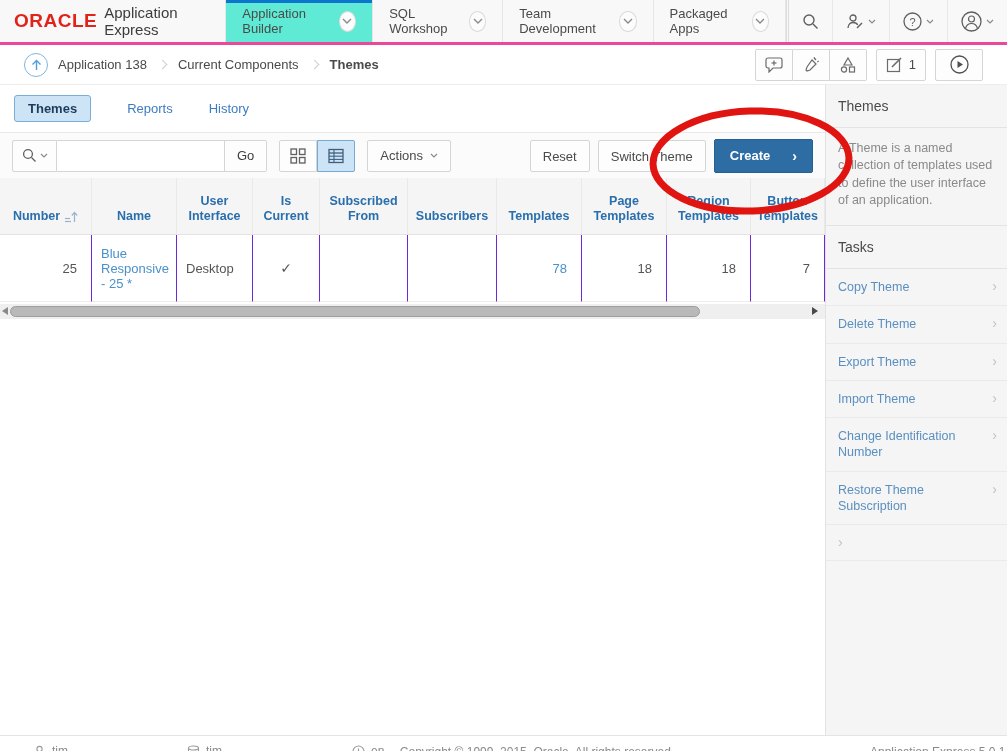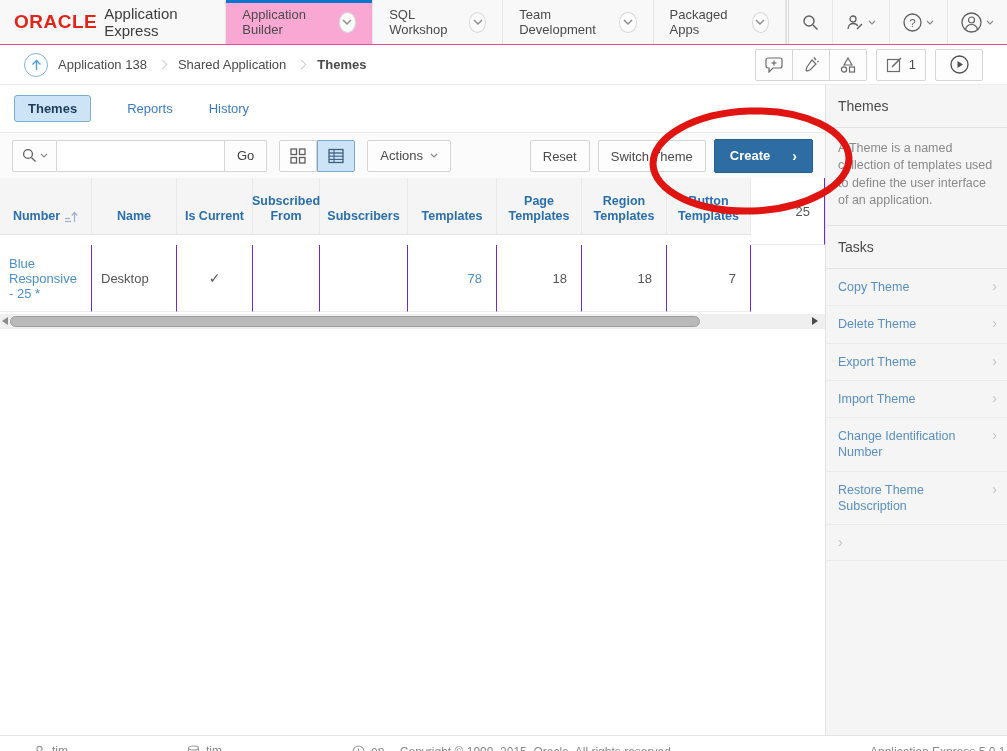--- a/index.html
+++ b/index.html
@@ -1,29 +1,29 @@
 <!DOCTYPE html>
 <html><head>
 <meta charset="utf-8">
 <style>
   * { margin:0; padding:0; box-sizing:border-box; }
   html,body { width:1007px; height:751px; overflow:hidden; background:#fff;
               font-family:"Liberation Sans", sans-serif; position:relative; color:#4a4a4a; }
 
   
-  .topbar { height:45px; background:#f8f8f8; border-bottom:1px solid #ec4899;
+  .topbar { height:45px; background:#f8f8f8; border-bottom:3px solid #ec4899;
             display:flex; align-items:stretch; }
   .logo { display:flex; align-items:center; padding:0 20px 0 14px; gap:7px; }
   .logo-oracle { color:#e2231a; font-weight:bold; font-size:19px; letter-spacing:.5px; }
   .logo-suffix { font-size:15px; color:#3c3c3c; }
   .nav-tabs { display:flex; }
   .nav-tab { display:flex; align-items:center; gap:9px; padding:0 16px; font-size:13px;
              color:#4a4a4a; border-left:1px solid #e6e6e6; cursor:pointer; }
   .nav-tab:last-child { border-right:1px solid #e6e6e6; }
-  .nav-tab.active { background:#f9a8d4; box-shadow:inset 0 3px 0 #0b76cc; }
+  .nav-tab.active { background:#5eead4; box-shadow:inset 0 3px 0 #0b76cc; }
   .chev-circle { width:21px; height:21px; border:1px solid #d9d9d9; border-radius:50%;
                  display:flex; align-items:center; justify-content:center; background:#fcfcfc; }
   .top-icons { margin-left:auto; display:flex; align-items:stretch; }
   .icon-btn { display:flex; align-items:center; gap:4px; padding:0 13px;
               border-left:1px solid #e8e8e8; cursor:pointer; }
   .icon-btn.dbl { border-left:3px double #dcdcdc; }
   .mini-chev { color:#8b8b8b; }
 
   
   .crumbbar { height:40px; background:#fff; border-bottom:1px solid #ededed;
@@ -227,21 +227,21 @@
 <div class="crumbbar">
   <span class="crumb-up">
     <svg width="11" height="12" viewBox="0 0 11 12">
         <line x1="5.5" y1="11" x2="5.5" y2="2" stroke="#4d9fda" stroke-width="1.4"></line>
         <polyline points="1.5,5.5 5.5,1.5 9.5,5.5" fill="none" stroke="#4d9fda" stroke-width="1.4"></polyline>
       </svg>
   </span>
   <div class="crumbs">
     <span class="crumb">Application 138</span>
     <span class="crumb-sep"></span>
-    <span class="crumb">Shared Application</span>
+    <span class="crumb">Current Components</span>
     <span class="crumb-sep"></span>
     <span class="crumb current">Themes</span>
   </div>
   <div class="crumb-actions">
     <div class="btn-group">
       <div class="tool-btn">
         <span>
           <svg width="18" height="17" viewBox="0 0 18 17">
               <path d="M3,2 h12 a2,2 0 0 1 2,2 v6 a2,2 0 0 1 -2,2 h-7 l-4,4 v-4 h-1 a2,2 0 0 1 -2,-2 v-6 a2,2 0 0 1 2,-2 z" fill="none" stroke="#6b6b6b" stroke-width="1.2"></path>
               <line x1="9" y1="4.5" x2="9" y2="9.5" stroke="#6b6b6b" stroke-width="1.2"></line>
@@ -353,20 +353,21 @@
           <span>Number</span>
           <svg class="sort-ic" width="13" height="12" viewBox="0 0 13 12">
               <line x1="0" y1="10.5" x2="6" y2="10.5" stroke="#9ab3cc" stroke-width="1.2"></line>
               <line x1="0" y1="7.5" x2="5" y2="7.5" stroke="#9ab3cc" stroke-width="1.2"></line>
               <line x1="9.5" y1="11" x2="9.5" y2="2" stroke="#9ab3cc" stroke-width="1.2"></line>
               <polyline points="6.8,4.5 9.5,1.5 12.2,4.5" fill="none" stroke="#9ab3cc" stroke-width="1.2"></polyline>
             </svg>
         </span>
       </div>
       <div class="th">Name</div>
+      <div class="th">User Interface</div>
       <div class="th">Is Current</div>
       <div class="th">Subscribed From</div>
       <div class="th">Subscribers</div>
       <div class="th">Templates</div>
       <div class="th">Page Templates</div>
       <div class="th">Region Templates</div>
       <div class="th">Button Templates</div>
 
       <div class="td num">25</div>
       <div class="td">

